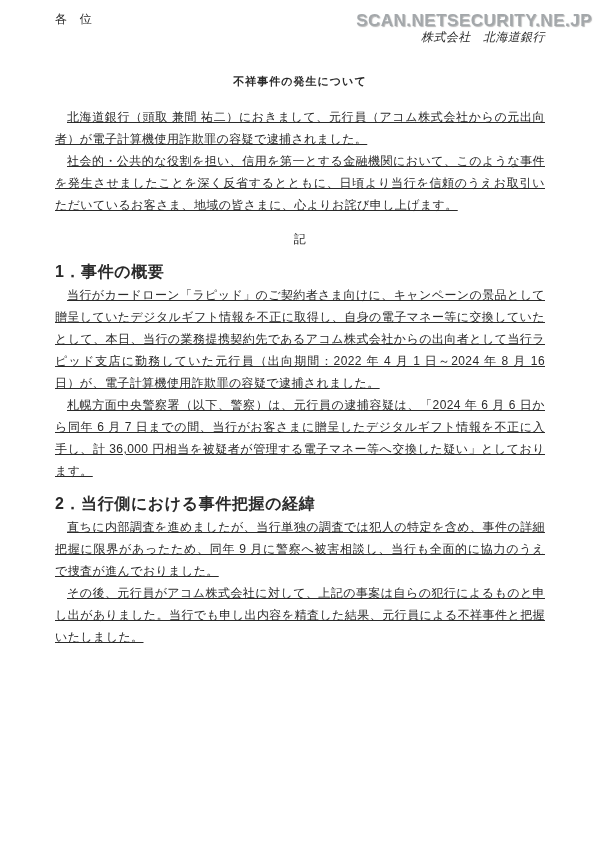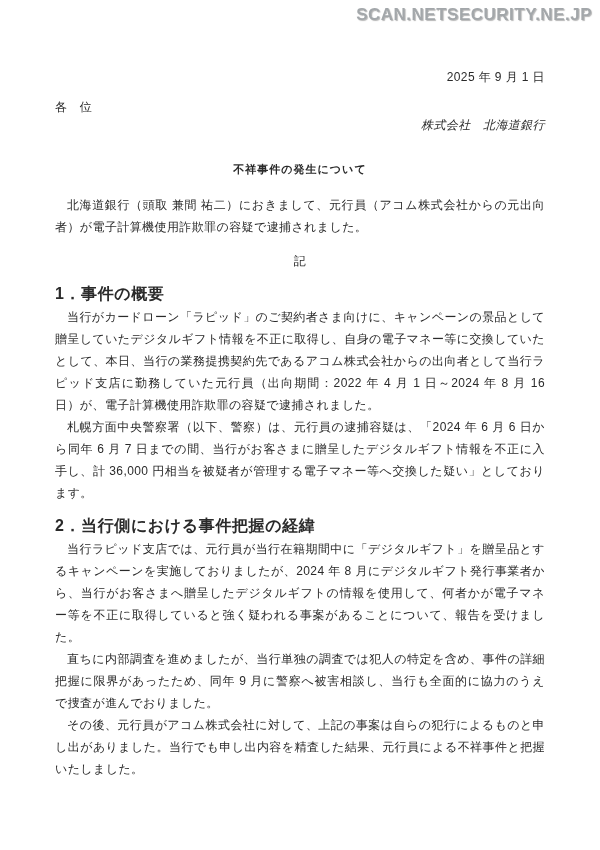--- a/index.html
+++ b/index.html
@@ -12,21 +12,21 @@
     position: relative;
     width: 600px;
     height: 850px;
     margin: 0 auto;
     background: #ffffff;
     color: #2a2a2a;
     overflow: hidden;
   }
   .watermark {
     position: absolute;
-    top: 5px;
+    top: 11px;
     right: 8px;
     font-size: 17px;
     font-weight: bold;
     letter-spacing: 0.5px;
     color: #a3a7aa;
     text-shadow: -1px -1px 0 #ffffff, 1px 1px 1px rgba(90,90,90,0.45);
     user-select: none;
     text-align: center;
   }
   .content {
@@ -56,20 +56,21 @@
     letter-spacing: 1px;
     line-height: 22px;
   }
   .intro {
     margin-top: 14px;
   }
   p.para {
     margin: 0;
     text-indent: 1em;
     text-align: justify;
+    text-decoration: underline;
   }
   .record-marker {
     margin: 12px 0 10px 0;
     text-align: center;
   }
   .section {
     margin-top: 11px;
   }
   h2.sec-heading {
     margin: 0 0 1px 0;
@@ -82,43 +83,42 @@
     margin-left: 0;
   }
 </style>
 </head>
 <body>
 
 <div class="page">
   <div class="watermark">SCAN.NETSECURITY.NE.JP</div>
 
   <div class="content">
-    <div class="date-line">2025 年 9 月 1 日</div>
     <div class="recipient-line">各　位</div>
     <div class="company-line">株式会社　北海道銀行</div>
 
     <h1 class="doc-title">不祥事件の発生について</h1>
 
     <div class="intro">
       <p class="para">北海道銀行（頭取 兼間 祐二）におきまして、元行員（アコム株式会社からの元出向者）が電子計算機使用詐欺罪の容疑で逮捕されました。</p>
+      <p class="para">社会的・公共的な役割を担い、信用を第一とする金融機関において、このような事件を発生させましたことを深く反省するとともに、日頃より当行を信頼のうえお取引いただいているお客さま、地域の皆さまに、心よりお詫び申し上げます。</p>
     </div>
 
     <div class="record-marker">記</div>
 
     <div class="section">
       <h2 class="sec-heading">1．事件の概要</h2>
       <div class="sec-body">
         <p class="para">当行がカードローン「ラピッド」のご契約者さま向けに、キャンペーンの景品として贈呈していたデジタルギフト情報を不正に取得し、自身の電子マネー等に交換していたとして、本日、当行の業務提携契約先であるアコム株式会社からの出向者として当行ラピッド支店に勤務していた元行員（出向期間：2022 年 4 月 1 日～2024 年 8 月 16 日）が、電子計算機使用詐欺罪の容疑で逮捕されました。</p>
         <p class="para">札幌方面中央警察署（以下、警察）は、元行員の逮捕容疑は、「2024 年 6 月 6 日から同年 6 月 7 日までの間、当行がお客さまに贈呈したデジタルギフト情報を不正に入手し、計 36,000 円相当を被疑者が管理する電子マネー等へ交換した疑い」としております。</p>
       </div>
     </div>
 
     <div class="section">
       <h2 class="sec-heading">2．当行側における事件把握の経緯</h2>
       <div class="sec-body">
-        <p class="para">当行ラピッド支店では、元行員が当行在籍期間中に「デジタルギフト」を贈呈品とするキャンペーンを実施しておりましたが、2024 年 8 月にデジタルギフト発行事業者から、当行がお客さまへ贈呈したデジタルギフトの情報を使用して、何者かが電子マネー等を不正に取得していると強く疑われる事案があることについて、報告を受けました。</p>
         <p class="para">直ちに内部調査を進めましたが、当行単独の調査では犯人の特定を含め、事件の詳細把握に限界があったため、同年 9 月に警察へ被害相談し、当行も全面的に協力のうえで捜査が進んでおりました。</p>
         <p class="para">その後、元行員がアコム株式会社に対して、上記の事案は自らの犯行によるものと申し出がありました。当行でも申し出内容を精査した結果、元行員による不祥事件と把握いたしました。</p>
 
       </div>
     </div>
   </div>
 </div>
 
 </body></html>

